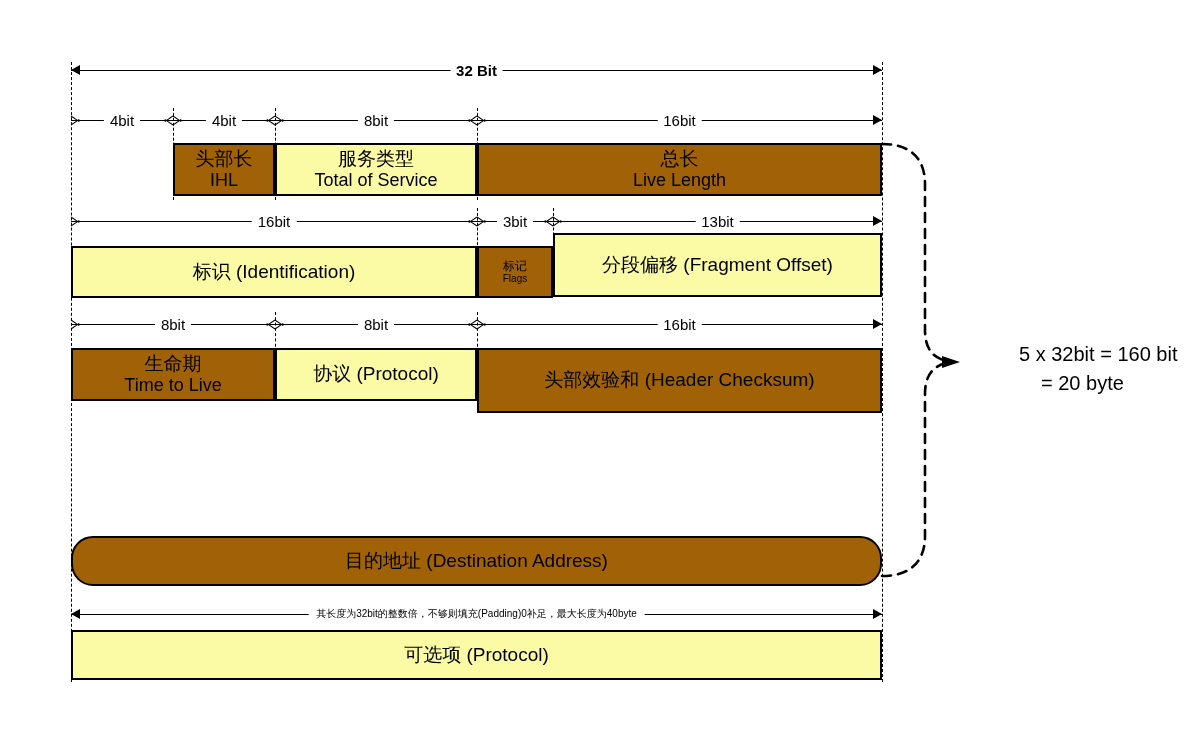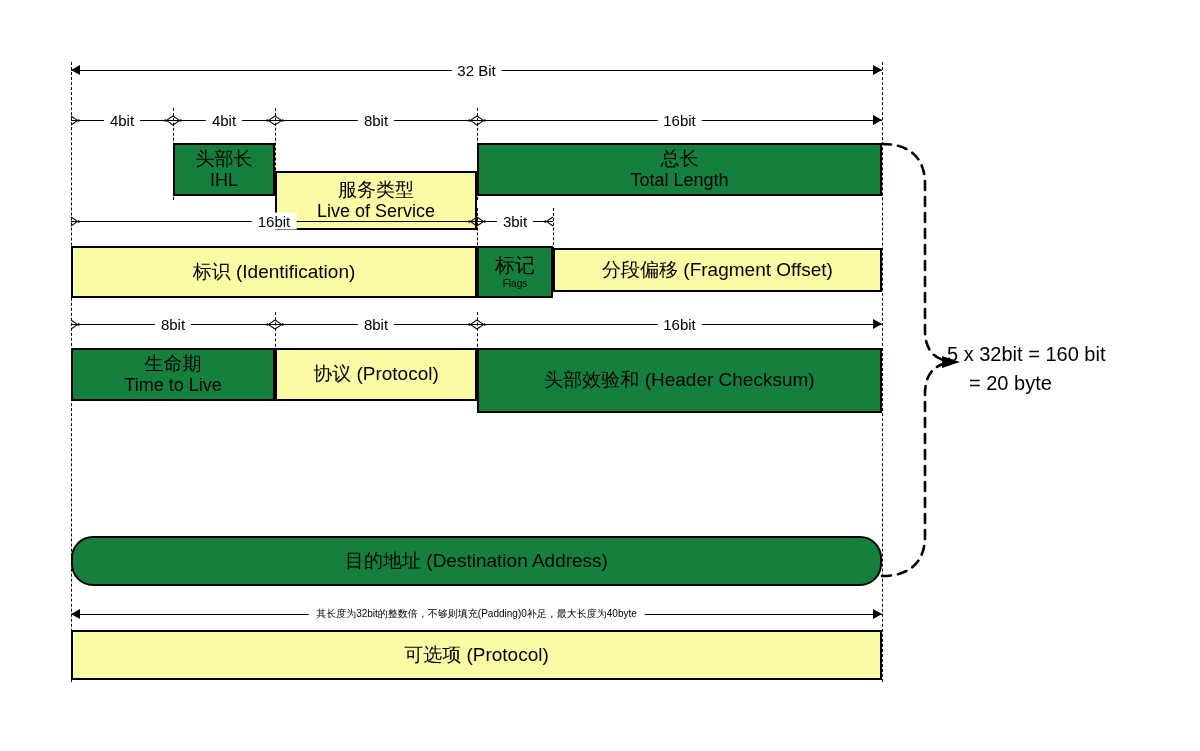--- a/index.html
+++ b/index.html
@@ -36,25 +36,25 @@
   }
   .field .cn {
     font-size: 19px;
   }
   .field .en {
     font-size: 18px;
   }
   .field.single {
     font-size: 19px;
   }
-  .field.small .cn { font-size: 20px; }
+  .field.small .cn { font-size: 12px; }
   .field.small .en { font-size: 10px; }
 
   .yellow { background: #fbfba6; }
-  .cyan   { background: #15803d; }
+  .cyan   { background: #a16207; }
 
   
   .vline {
     position: absolute;
     width: 0;
     border-left: 1.5px dashed #000000;
   }
 
   
   .measure {
@@ -125,21 +125,21 @@
   #brace {
     position: absolute;
     left: 880px;
     top: 140px;
     width: 120px;
     height: 440px;
     pointer-events: none;
   }
   #brace-label {
     position: absolute;
-    left: 947px;
+    left: 1019px;
     top: 340px;
     font-size: 20px;
     line-height: 1.45;
     white-space: nowrap;
   }
   #brace-label .l2 { display: block; margin-left: 22px; }
 </style>
 </head>
 <body>
 
@@ -152,21 +152,21 @@
   <div class="vline" style="left:477px; top:208px; height:42px;"></div>
   <div class="vline" style="left:553px; top:208px; height:42px;"></div>
   <div class="vline" style="left:275px; top:312px; height:40px;"></div>
   <div class="vline" style="left:477px; top:312px; height:40px;"></div>
   <div class="vline" style="left:882px; top:62px;  height:620px;"></div>
 
   <div class="measure" style="left:71px; top:62px; width:811px;">
     <div class="bar"></div>
     <div class="arrowL"></div>
     <div class="arrowR"></div>
-    <div class="lbl big" style="left:50%;">32 Bit</div>
+    <div class="lbl big" style="left:50%;font-weight:bold;">32 Bit</div>
   </div>
 
   <div class="measure" style="left:71px; top:112px; width:102px;">
     <div class="bar"></div>
     <div class="tickL"></div>
     <div class="tickR"></div>
     <div class="lbl" style="left:50%;">4bit</div>
   </div>
   <div class="measure" style="left:173px; top:112px; width:102px;">
     <div class="bar"></div>
@@ -184,50 +184,56 @@
     <div class="bar"></div>
     <div class="tickL"></div>
     <div class="arrowR"></div>
     <div class="lbl" style="left:50%;">16bit</div>
   </div>
 
   <div class="field cyan" style="left:173px; top:143px; width:102px; height:53px;">
     <span class="cn">头部长</span>
     <span class="en">IHL</span>
   </div>
-  <div class="field yellow" style="left:275px; top:143px; width:202px; height:59px;margin-top:28px;">
+  <div class="field yellow" style="left:275px; top:143px; width:202px; height:53px;">
     <span class="cn">服务类型</span>
-    <span class="en">Live of Service</span>
+    <span class="en">Total of Service</span>
   </div>
   <div class="field cyan" style="left:477px; top:143px; width:405px; height:53px;">
     <span class="cn">总长</span>
-    <span class="en">Total Length</span>
+    <span class="en">Live Length</span>
   </div>
 
   <div class="measure" style="left:71px; top:213px; width:406px;">
     <div class="bar"></div>
     <div class="tickL"></div>
     <div class="tickR"></div>
     <div class="lbl" style="left:50%;">16bit</div>
   </div>
   <div class="measure" style="left:477px; top:213px; width:76px;">
     <div class="bar"></div>
     <div class="tickL"></div>
     <div class="tickR"></div>
     <div class="lbl" style="left:50%;">3bit</div>
+  </div>
+  <div class="measure" style="left:553px; top:213px; width:329px;">
+    <div class="bar"></div>
+    <div class="tickL"></div>
+    <div class="arrowR"></div>
+    <div class="lbl" style="left:50%;">13bit</div>
   </div>
 
   <div class="field yellow single" style="left:71px; top:246px; width:406px; height:52px;">
     <span>标识 (Identification)</span>
   </div>
   <div class="field cyan small" style="left:477px; top:246px; width:76px; height:52px;">
     <span class="cn">标记</span>
     <span class="en">Flags</span>
   </div>
-  <div class="field yellow single" style="left:553px; top:248px; width:329px; height:44px;">
+  <div class="field yellow single" style="left:553px; top:233px; width:329px; height:64px;">
     <span>分段偏移 (Fragment Offset)</span>
   </div>
 
   <div class="measure" style="left:71px; top:316px; width:204px;">
     <div class="bar"></div>
     <div class="tickL"></div>
     <div class="tickR"></div>
     <div class="lbl" style="left:50%;">8bit</div>
   </div>
   <div class="measure" style="left:275px; top:316px; width:202px;">

